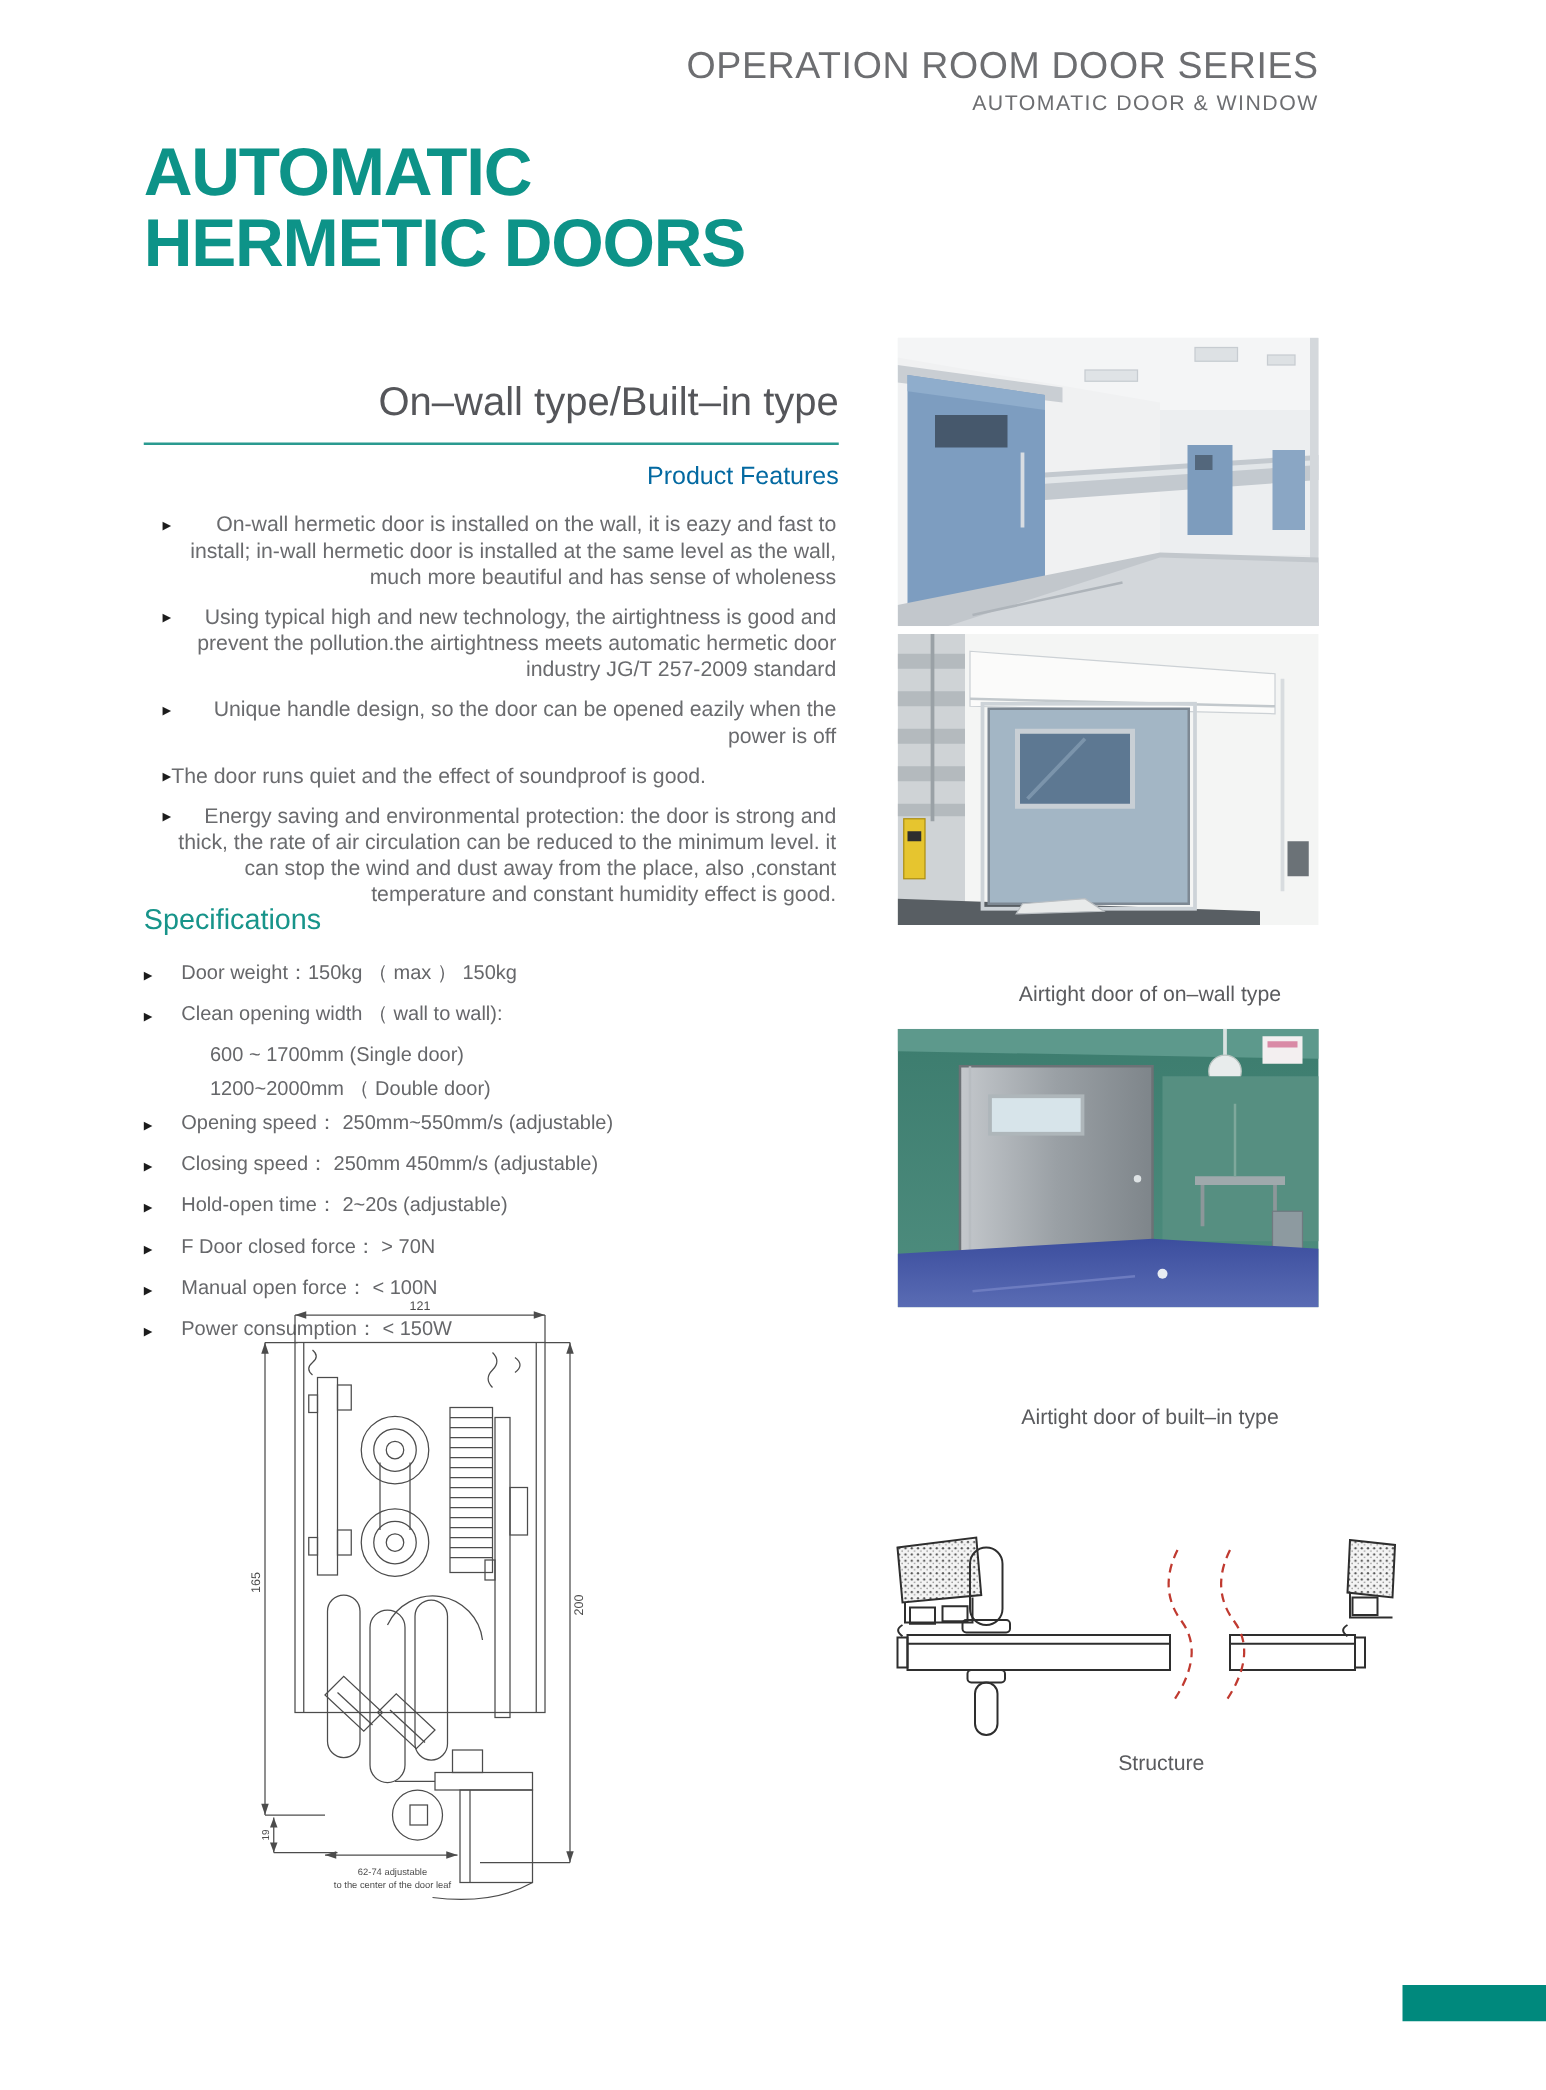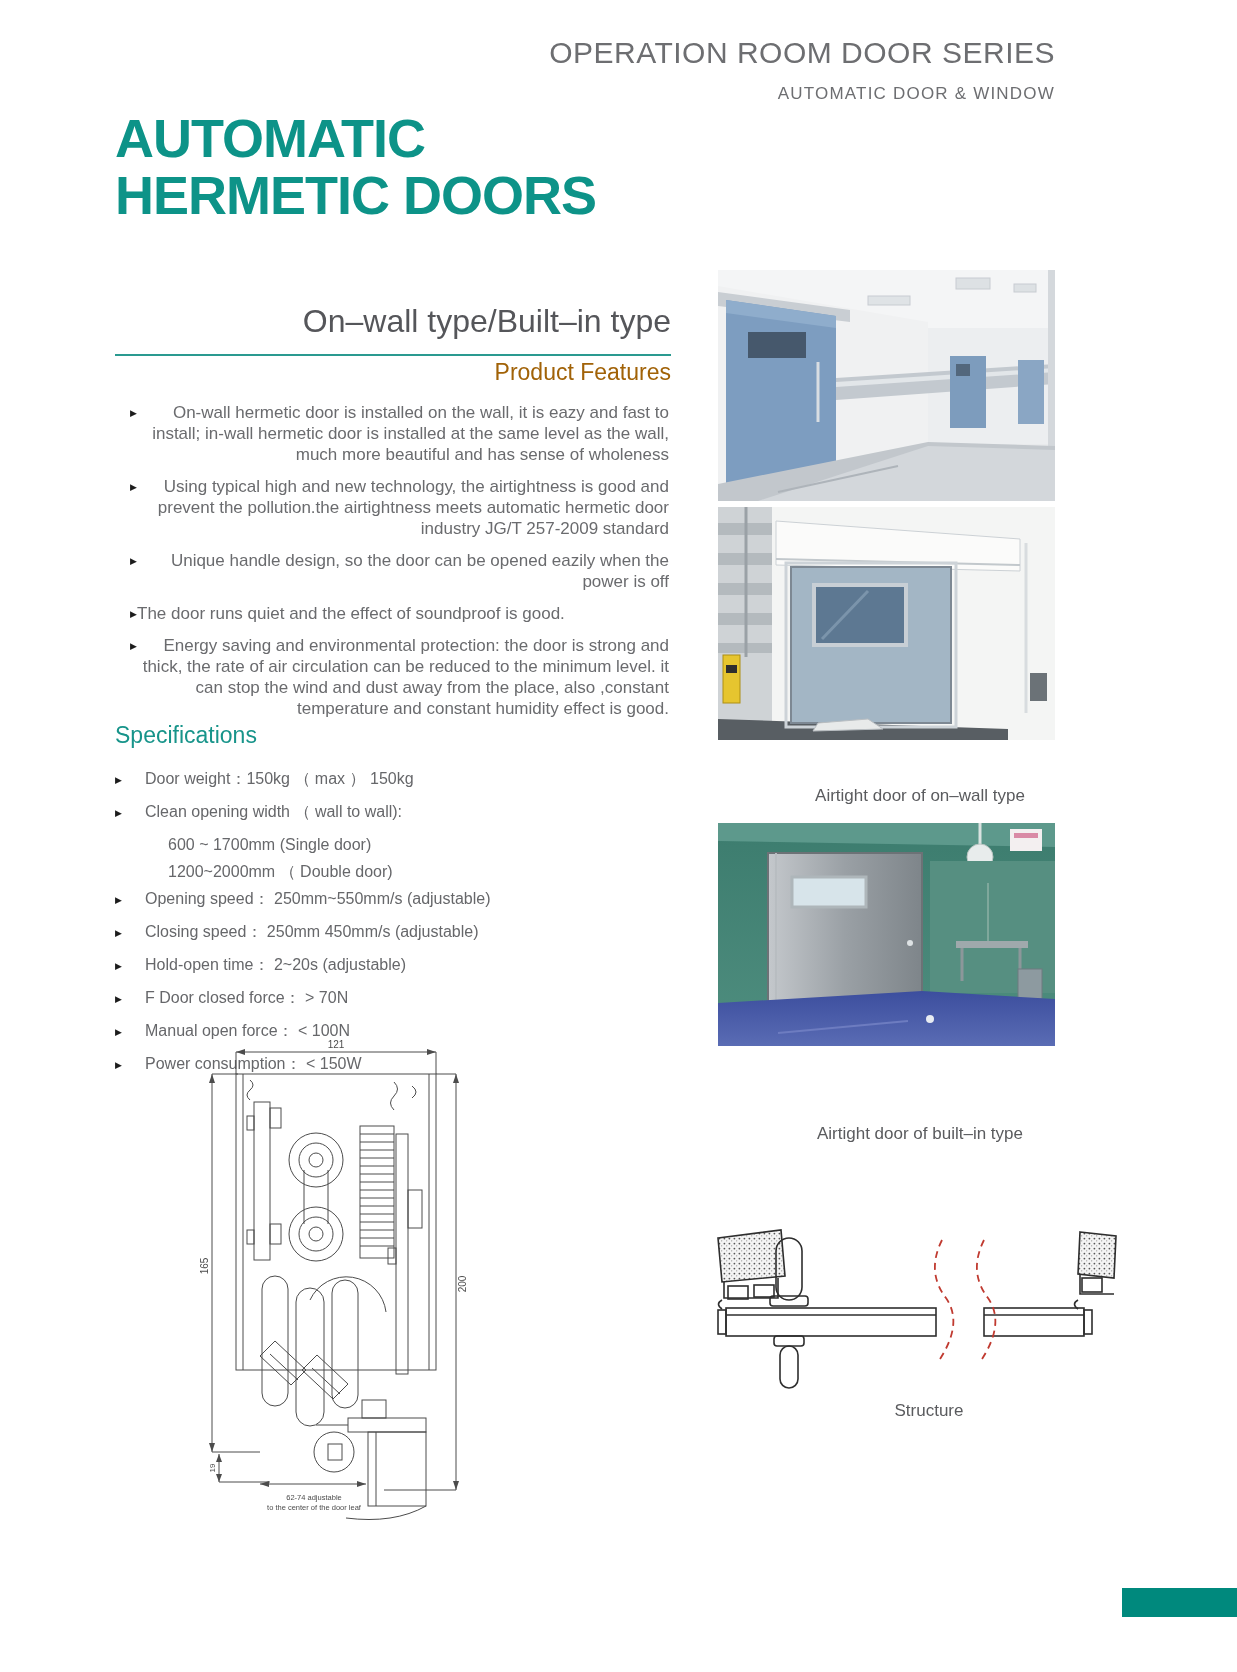--- a/index.html
+++ b/index.html
@@ -3,34 +3,34 @@
 <meta charset="utf-8">
 <style>
   * { margin:0; padding:0; box-sizing:border-box; }
   html,body { background:#ffffff; }
   body {
     width:1237px; height:1672px; position:relative; overflow:hidden;
     font-family:"Liberation Sans", sans-serif; color:#6a6b6e;
   }
   .hdr { position:absolute; top:36px; right:182px; text-align:right; }
   .hdr-series { font-size:30px; color:#6d6e71; letter-spacing:0.5px; font-weight:400; }
-  .hdr-sub { font-size:17px; color:#6d6e71; letter-spacing:1.2px; margin-top:14px; }
+  .hdr-sub { font-size:17px; color:#6d6e71; letter-spacing:1.2px; margin-top:3px; }
 
   .main-title {
     position:absolute; left:115px; top:110px;
     font-size:54px; line-height:57px; font-weight:bold;
     color:#0d9388; letter-spacing:-1px;
   }
 
   .left-col { position:absolute; left:115px; top:303px; width:556px;text-align:right; }
   .type-heading {
     font-size:32px; color:#55565a; font-weight:400;
     padding-bottom:14px; border-bottom:2px solid #2a9a90;
   }
-  .feat-heading { margin-top:3px; font-size:23px; color:#a16207; font-weight:400; }
+  .feat-heading { margin-top:14px; font-size:20px; color:#0369a1; font-weight:400; }
   .feat-list { margin-top:16px; }
   .feat-item { display:flex; margin-bottom:11px; }
   .bullet {
     flex:0 0 22px; font-size:9px; color:#1c1c1c; padding-top:4px; line-height:14px;
   }
   .feat-text { font-size:17px; line-height:21px; color:#6a6b6e; max-width:532px; }
 
   .specs { position:absolute; left:115px; top:722px; width:556px; }
   .specs-heading { font-size:23px; color:#17948a; font-weight:400; margin-bottom:20px; }
   .spec-row { display:flex; margin-bottom:14px; }

